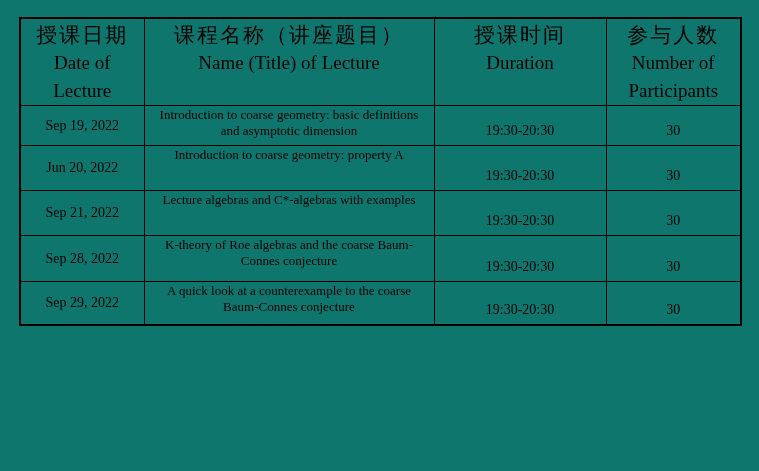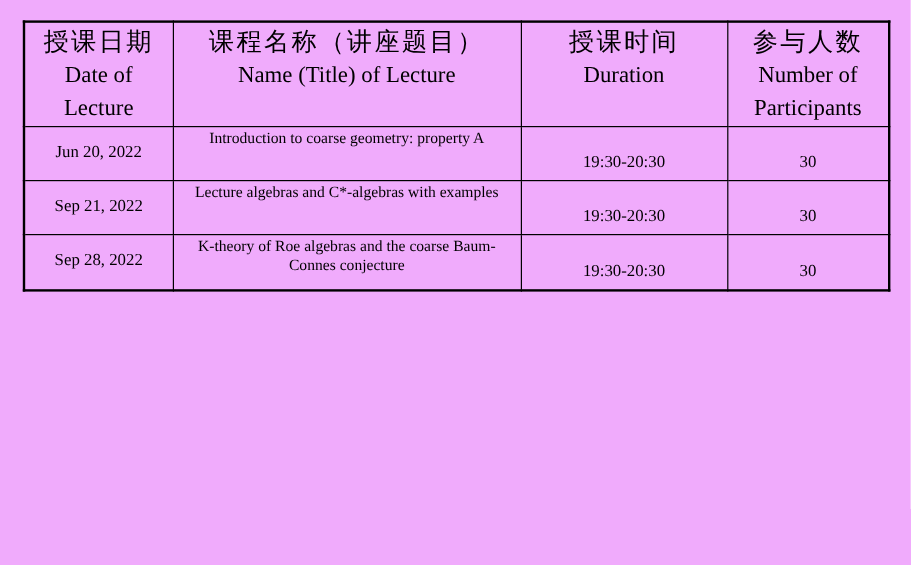--- a/index.html
+++ b/index.html
@@ -4,21 +4,21 @@
 <style>
   html, body {
     margin: 0;
     padding: 0;
     background: #ffffff;
   }
   .page {
     position: relative;
     width: 759px;
     height: 471px;
-    background: #f0abfc;
+    background: #0f766e;
     font-family: "Liberation Serif", "DejaVu Serif", serif;
     color: #000000;
   }
   table.schedule {
     position: absolute;
     left: 19px;
     top: 17px;
     width: 721px;
     border-collapse: collapse;
     table-layout: fixed;
@@ -96,33 +96,45 @@
           <div class="hdr-en">Duration</div>
         </th>
         <th>
           <div class="hdr-zh">参与人数</div>
           <div class="hdr-en">Number of</div>
           <div class="hdr-en">Participants</div>
         </th>
       </tr>
     </thead>
     <tbody>
+      <tr style="height:40px">
+        <td class="cell-date">Sep 19, 2022</td>
+        <td class="cell-title">Introduction to coarse geometry: basic definitions and asymptotic dimension</td>
+        <td class="cell-duration">19:30-20:30</td>
+        <td class="cell-count">30</td>
+      </tr>
       <tr style="height:45px">
         <td class="cell-date">Jun 20, 2022</td>
         <td class="cell-title">Introduction to coarse geometry: property A</td>
         <td class="cell-duration">19:30-20:30</td>
         <td class="cell-count">30</td>
       </tr>
       <tr style="height:45px">
         <td class="cell-date">Sep 21, 2022</td>
         <td class="cell-title">Lecture algebras and C*-algebras with examples</td>
         <td class="cell-duration">19:30-20:30</td>
         <td class="cell-count">30</td>
       </tr>
       <tr style="height:46px">
         <td class="cell-date">Sep 28, 2022</td>
         <td class="cell-title">K-theory of Roe algebras and the coarse Baum-Connes conjecture</td>
         <td class="cell-duration">19:30-20:30</td>
         <td class="cell-count">30</td>
       </tr>
+      <tr style="height:43px">
+        <td class="cell-date">Sep 29, 2022</td>
+        <td class="cell-title">A quick look at a counterexample to the coarse Baum-Connes conjecture</td>
+        <td class="cell-duration">19:30-20:30</td>
+        <td class="cell-count">30</td>
+      </tr>
     </tbody>
   </table>
 </div>
 
 </body></html>

